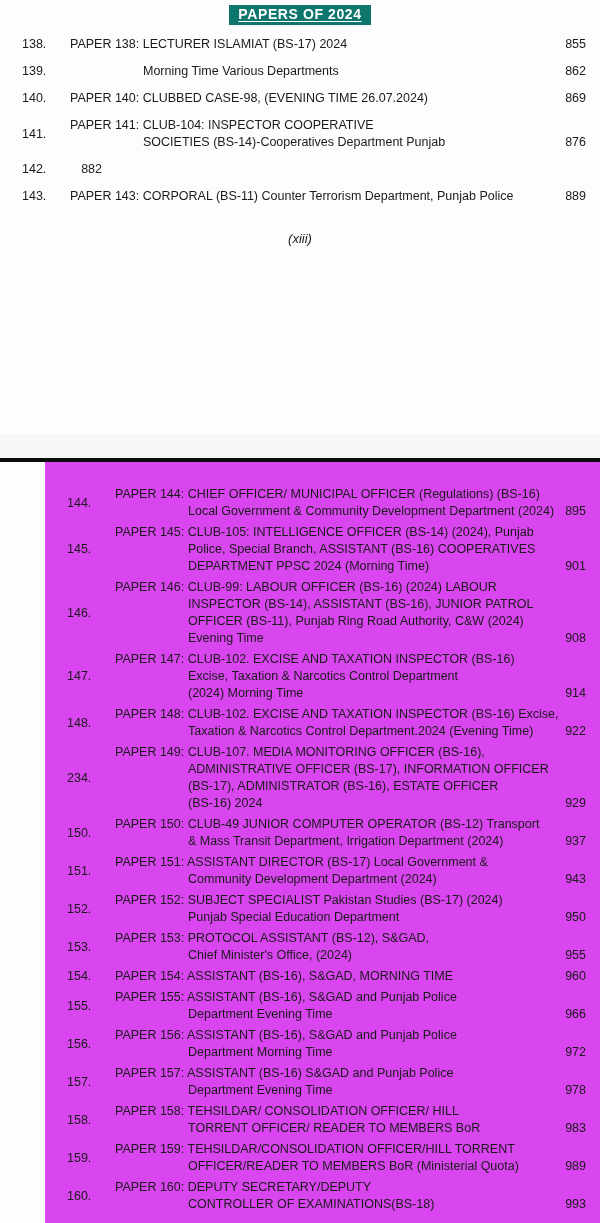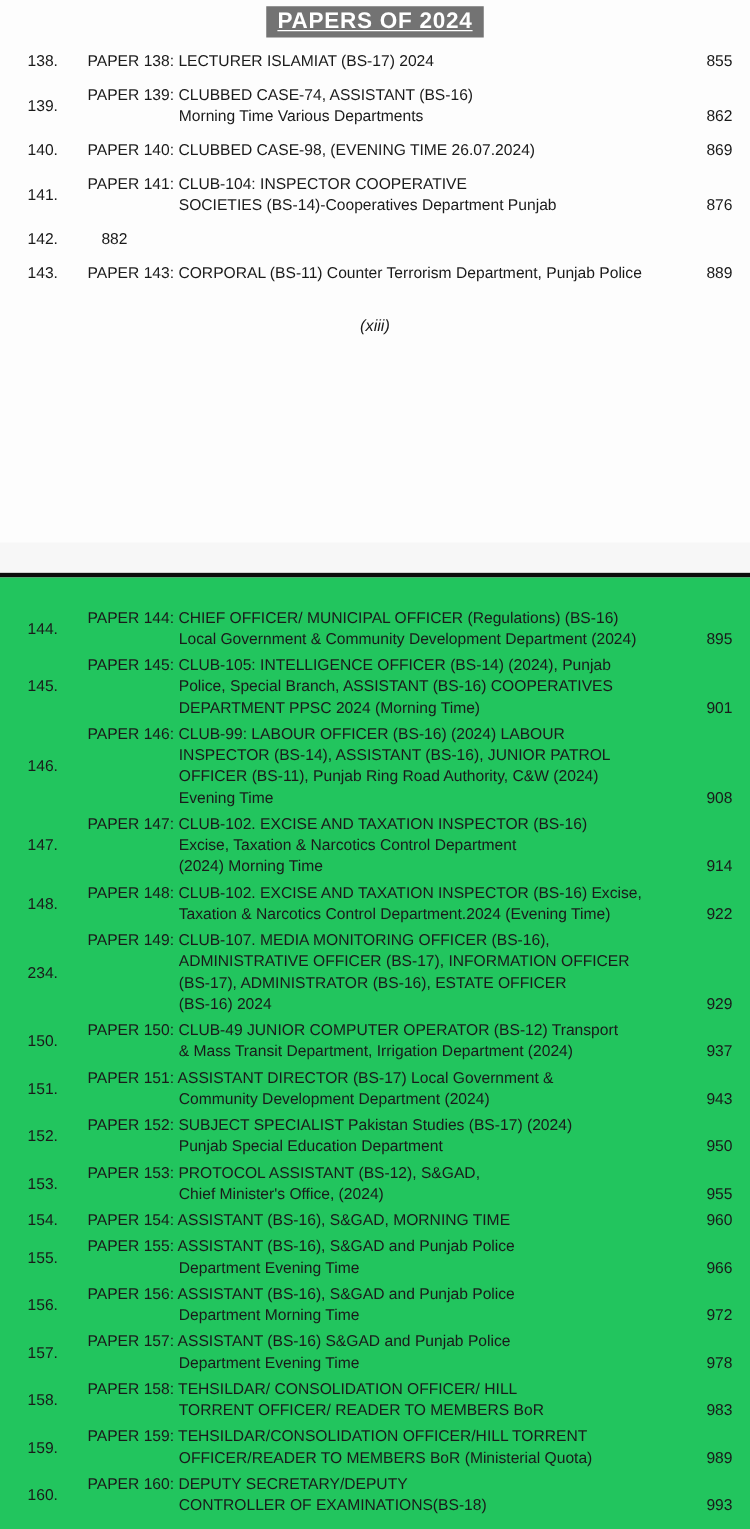--- a/index.html
+++ b/index.html
@@ -29,40 +29,41 @@
   }
   .page1::after {
     content: "";
     position: absolute;
     left: 0; right: 0; bottom: 0;
     height: 24px;
     background: #f7f7f7;
   }
   .page2 {
     height: 761px;
-    background: #22c55e;
+    background: #d946ef;
     padding-top: 24px;
     box-sizing: border-box;
     overflow: hidden;
+    margin-left: 45px;
   }
   .separator {
     height: 4px;
     background: #0c0c0c;
     width: 100%;
   }
   .title-wrap {
     text-align: center;
     padding-top: 5px;
   }
   .title {
     display: inline-block;
     margin: 0;
-    background: #737373;
+    background: #0f766e;
     color: #ffffff;
-    font-size: 18px;
+    font-size: 14px;
     font-weight: bold;
     letter-spacing: 0.6px;
     padding: 1px 9px 3px 9px;
     text-decoration: underline;
     text-underline-offset: 2px;
   }
   .entries {
     padding: 0 14px 0 22px;
   }
   .page1 .entries {
@@ -121,21 +122,20 @@
     <div class="num">138.</div>
     <div class="body">
             <div class="line">PAPER 138: LECTURER ISLAMIAT (BS-17) 2024</div>
           </div>
     <div class="pg">855</div>
   </div>
 
   <div class="entry">
     <div class="num">139.</div>
     <div class="body">
-            <div class="line">PAPER 139: CLUBBED CASE-74, ASSISTANT (BS-16)</div>
             <div class="line cont">Morning Time Various Departments</div>
           </div>
     <div class="pg">862</div>
   </div>
 
   <div class="entry">
     <div class="num">140.</div>
     <div class="body">
             <div class="line">PAPER 140: CLUBBED CASE-98, (EVENING TIME 26.07.2024)</div>
           </div>

